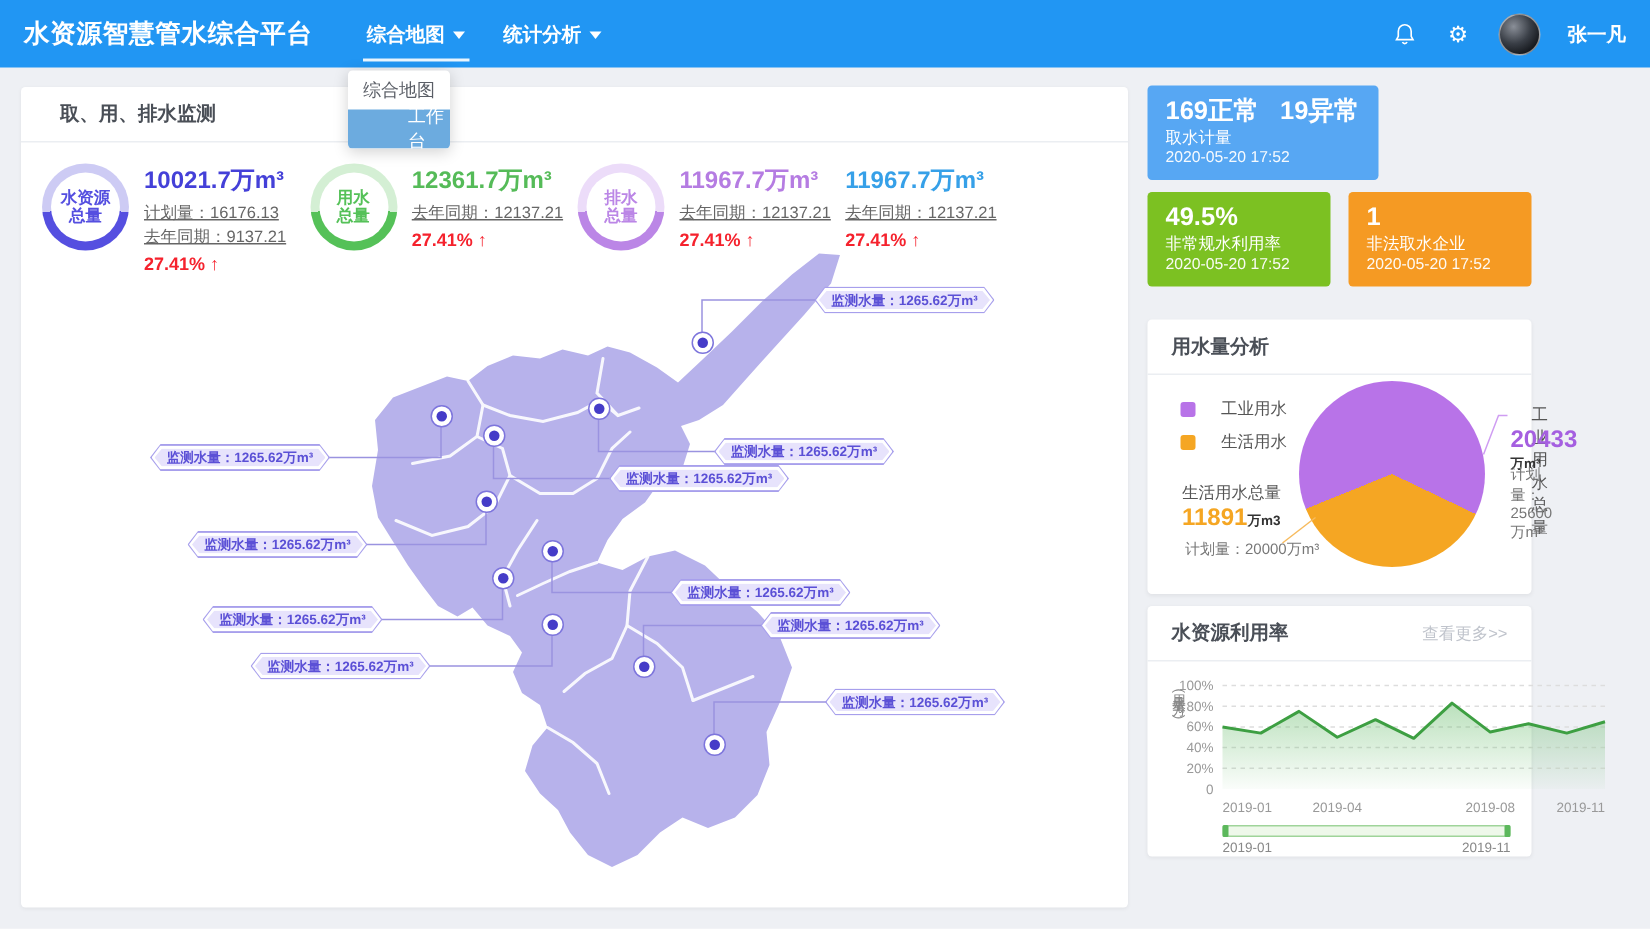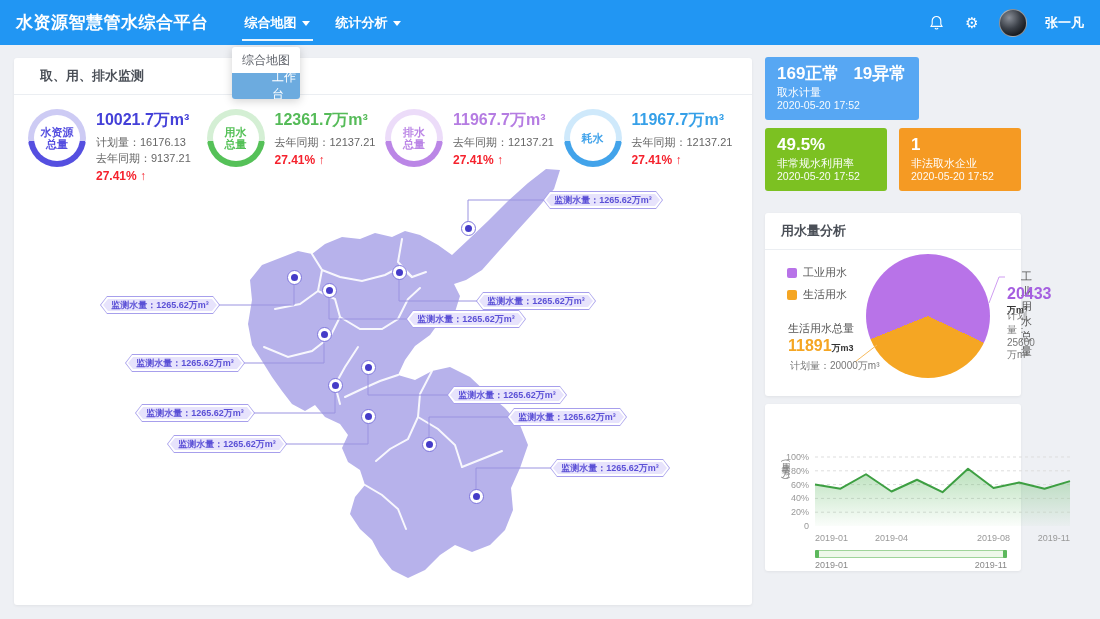--- a/index.html
+++ b/index.html
@@ -21,21 +21,21 @@
   .panel{background:#fff;border-radius:3px;box-shadow:0 1px 3px rgba(0,0,0,.06);}
   .left-panel{position:absolute;left:14px;top:58px;width:738px;height:547px;}
   .panel-header{height:36px;display:flex;align-items:center;padding:0 16px;border-bottom:1px solid #ebeef2;font-size:13px;color:#4a4f57;font-weight:600;}
   .left-panel .panel-header{padding-left:26px;}
   .stats{display:flex;padding:14px 10px 0 14px;position:relative;z-index:5;}
   .stat{width:25%;display:none;gap:10px;}
   .circle{width:58px;height:58px;border-radius:50%;position:relative;flex:none;}
   .circle-core{position:absolute;inset:6px;background:#fff;border-radius:50%;display:flex;flex-direction:column;align-items:center;justify-content:center;font-size:11px;font-weight:bold;line-height:12px;}
   .stat-text{display:flex;flex-direction:column;font-size:11px;color:#666;}
   .stat-value{font-size:16px;font-weight:bold;margin:1px 0 3px 0;}
-  .stat-plan,.stat-last{line-height:16px;}
+  .stat-plan,.stat-last{line-height:16px;text-decoration:underline;}
   .stat-change{color:#f5222d;font-size:12px;font-weight:bold;margin-top:3px;}
   .map-area{position:absolute;inset:0;z-index:1;}
   .map-svg{position:absolute;left:0;top:0;}
   .marker{position:absolute;width:13px;height:13px;border:1px solid #7d75dc;border-radius:50%;background:#fff;display:flex;align-items:center;justify-content:center;cursor:pointer;}
   .marker::after{content:'';width:7px;height:7px;border-radius:50%;background:#453cc8;}
   .hexa{position:absolute;width:120px;height:18px;}
   .hexa .h1{position:absolute;inset:0;background:#a79fec;clip-path:polygon(7px 0,calc(100% - 7px) 0,100% 50%,calc(100% - 7px) 100%,7px 100%,0 50%);}
   .hexa .h2{position:absolute;inset:1px;background:#fff;clip-path:polygon(6px 0,calc(100% - 6px) 0,100% 50%,calc(100% - 6px) 100%,6px 100%,0 50%);}
   .hexa .h3{position:absolute;inset:3px;background:#e7e3fc;clip-path:polygon(5px 0,calc(100% - 5px) 0,100% 50%,calc(100% - 5px) 100%,5px 100%,0 50%);
     display:flex;align-items:center;justify-content:center;font-size:9px;color:#5b50d6;font-weight:bold;white-space:nowrap;}
@@ -47,21 +47,21 @@
   .kpi-time{font-size:10.5px;opacity:.95;line-height:13px;}
   .weather-card{background:linear-gradient(195deg,#5c7aa4 0%,#93a7c2 34%,#d9a06b 68%,#ef9441 100%);}
   .weather-temp{position:absolute;right:12px;top:4px;font-size:25px;font-weight:bold;}
   .weather-sub{position:absolute;right:10px;top:36px;font-size:11px;display:flex;align-items:center;}
   .weather-air{border-left:1px solid rgba(255,255,255,.8);margin-left:6px;padding-left:6px;}
   .weather-icon{position:absolute;left:40px;top:10px;}
   .sub-panel{position:relative;margin-top:0;}
   .usage-panel{height:183px;margin-top:22px;}
   .util-panel{height:167px;margin-top:8px;}
   .legend{position:absolute;left:22px;top:52px;display:flex;flex-direction:column;gap:7px;z-index:3;}
-  .legend-item{display:flex;align-items:center;gap:6px;font-size:11px;color:#555;cursor:pointer;}
+  .legend-item{display:flex;align-items:center;gap:17px;font-size:11px;color:#555;cursor:pointer;}
   .legend-sq{width:10px;height:10px;border-radius:2px;}
   .pie{position:absolute;left:101px;top:41px;width:124px;height:124px;border-radius:50%;}
   .ann{position:absolute;font-size:11px;color:#555;}
   .ann-value{font-size:16px;font-weight:bold;}
   .ann-unit{font-size:9px;font-weight:bold;color:#333;}
   .ann-plan{font-size:10px;color:#777;margin-top:2px;}
   .more-link{margin-left:auto;font-size:11px;color:#c0c4cc;font-weight:normal;cursor:pointer;}
   .ylabel-v{position:absolute;left:14px;top:52px;writing-mode:vertical-rl;font-size:9px;color:#888;letter-spacing:1px;}
   .slider{position:absolute;left:50px;right:14px;top:146px;height:6px;background:#eef8ea;border:1px solid #9fd49a;border-radius:2px;cursor:pointer;}
   .slider::before,.slider::after{content:'';position:absolute;top:-1px;bottom:-1px;width:4px;background:#5cb85c;border-radius:1px;}
@@ -142,25 +142,20 @@
           </div>
       </div>
       <div class="stat-text">
         <div class="stat-value" style="color: rgb(181, 124, 226);">11967.7万m³</div>
         <div class="stat-plan" style="visibility: hidden;"></div>
         <div class="stat-last">去年同期：12137.21</div>
         <div class="stat-change">27.41% ↑</div>
       </div>
     </div>
       <div class="stat" style="display: flex;">
-      <div class="circle" style="background: conic-gradient(rgb(207, 233, 251) 0deg, rgb(207, 233, 251) 27%, rgb(66, 163, 234) 27%, rgb(66, 163, 234) 73%, rgb(207, 233, 251) 73%, rgb(207, 233, 251) 100%);">
-        <div class="circle-core circle-label" style="color: rgb(66, 163, 234);">
-            <div>耗水</div>
-          </div>
-      </div>
       <div class="stat-text">
         <div class="stat-value" style="color: rgb(54, 160, 232);">11967.7万m³</div>
         <div class="stat-plan" style="visibility: hidden;"></div>
         <div class="stat-last">去年同期：12137.21</div>
         <div class="stat-change">27.41% ↑</div>
       </div>
     </div>
     </div>
 
   <div class="map-area">
@@ -311,20 +306,24 @@
     </div>
     <div class="ann ann-plan" style="left:242px;top:94px;">计划量：25600万m³</div>
     <div class="ann" style="left:23px;top:108px;">生活用水总量</div>
     <div class="ann" style="left:23px;top:124px;">
       <span class="ann-value" id="ann1v" style="color: rgb(245, 166, 35);">11891</span><span class="ann-unit">万m3</span>
     </div>
     <div class="ann ann-plan" style="left:25px;top:144px;">计划量：20000万m³</div>
   </div>
 
   <div class="panel sub-panel util-panel">
+    <div class="panel-header">
+      <span>水资源利用率</span>
+      <span class="more-link">查看更多&gt;&gt;</span>
+    </div>
     <div class="ylabel-v">用水量(万m³)</div>
     <svg id="util-chart" width="320" height="108" viewBox="0 0 320 108" style="position:absolute;left:0;top:38px;">
       <defs>
         <linearGradient id="areaGrad" x1="0" y1="0" x2="0" y2="1">
           <stop offset="0%" stop-color="#66bb6a" stop-opacity="0.45"></stop>
           <stop offset="100%" stop-color="#66bb6a" stop-opacity="0.03"></stop>
         </linearGradient>
       </defs>
       <g id="chart-content">
           <text x="44" y="87" text-anchor="end" font-size="9" fill="#999">0</text>

